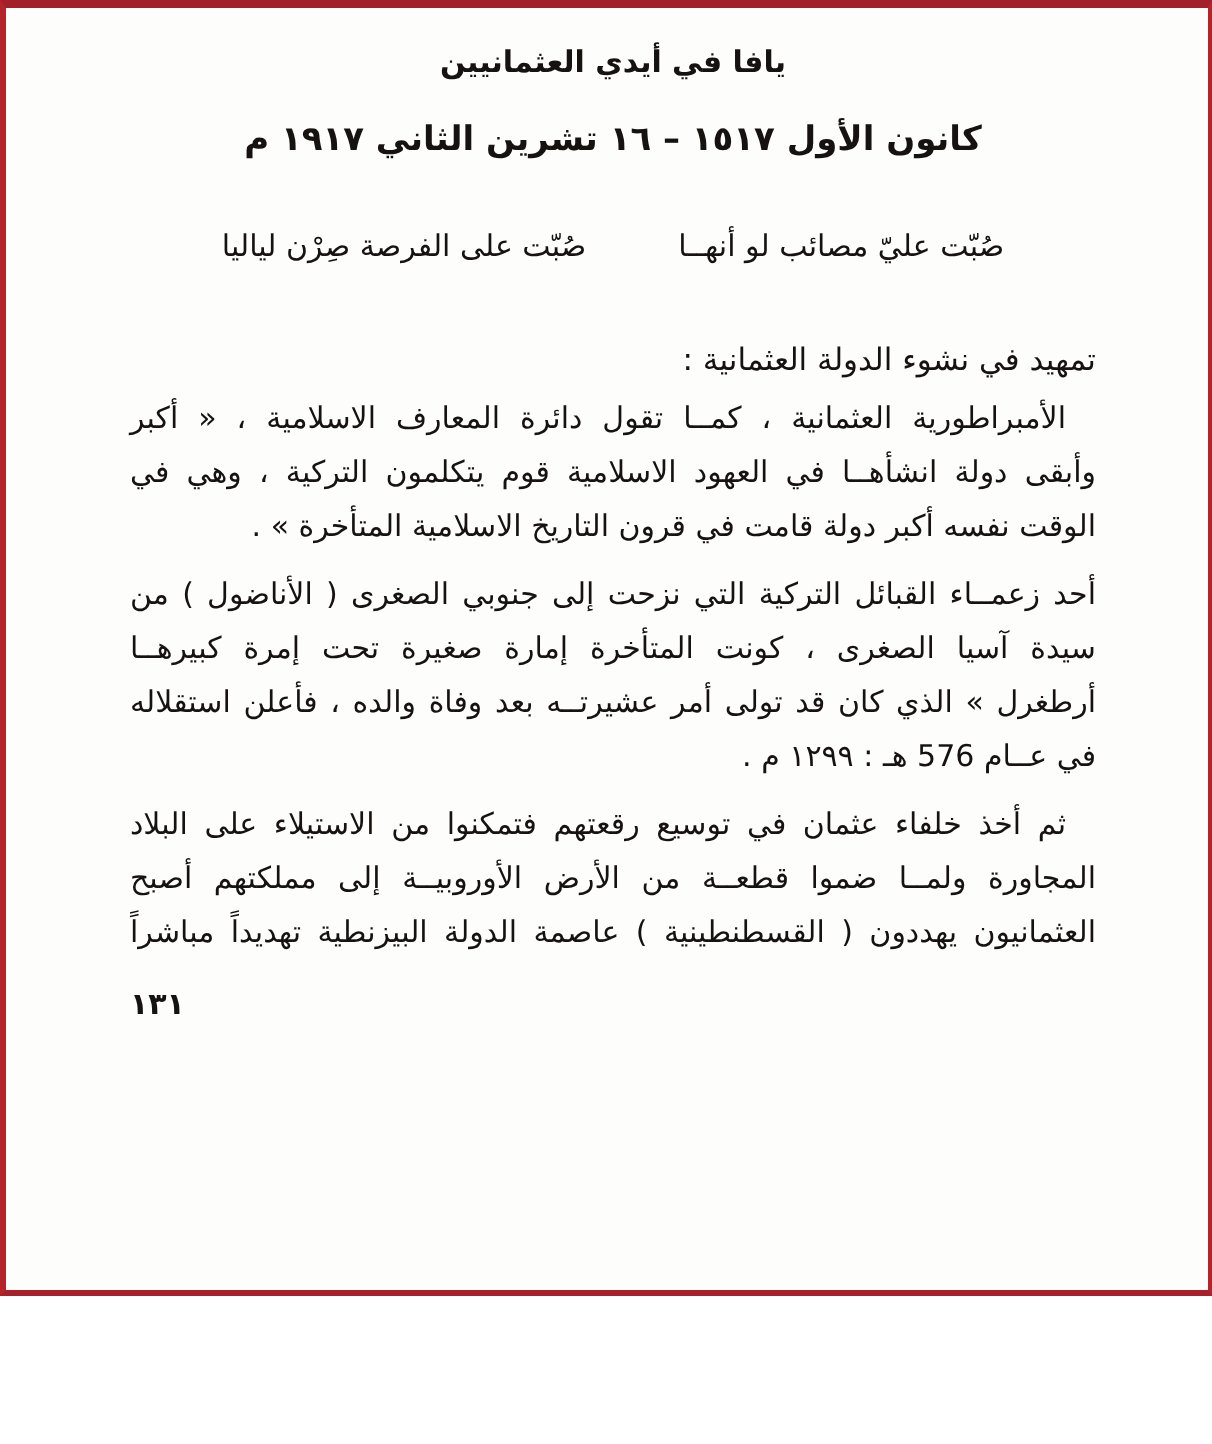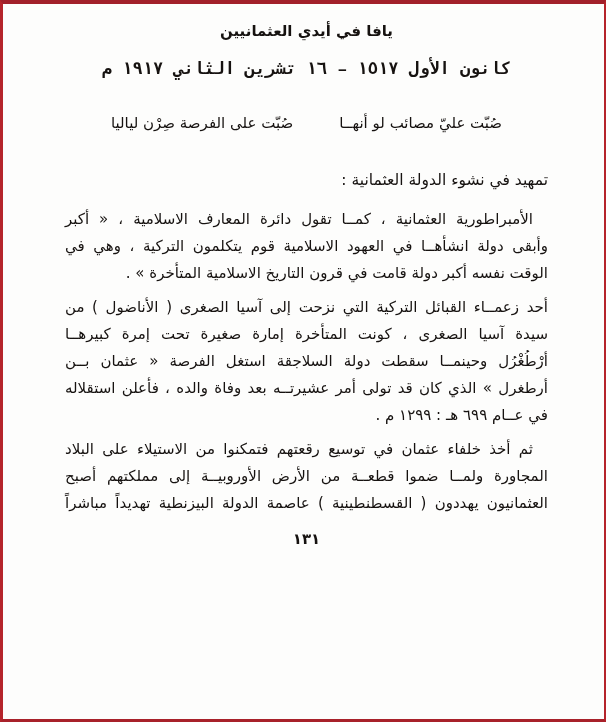--- a/index.html
+++ b/index.html
@@ -1,19 +1,19 @@
 <!DOCTYPE html>
 <html lang="ar" dir="rtl"><head>
 <meta charset="utf-8">
 <style>
   html, body { margin: 0; padding: 0; background: #ffffff; }
   .page {
     position: relative;
     width: 606px;
-    height: 722px;
+    height: 648px;
     box-sizing: border-box;
     background: #fdfdfc;
     border-top: 4px solid #a2202a;
     border-left: 3px solid #b5242b;
     border-right: 2px solid #b5242b;
     border-bottom: 3px solid #a8212a;
     font-family: "DejaVu Sans", sans-serif;
     color: #161210;
     direction: rtl;
     padding: 14px 56px 0 62px;
@@ -25,55 +25,54 @@
     font-size: 15px;
     line-height: 22px;
     margin-top: 2px;
   }
   .date-line {
     text-align: center;
     font-weight: bold;
     font-size: 17px;
     line-height: 26px;
     margin-top: 15px;
-    font-family: Liberation Mono, monospace;
   }
   .verse {
     display: flex;
     direction: rtl;
     justify-content: center;
     gap: 46px;
     margin-top: 27px;
     font-size: 15px;
     line-height: 27px;
   }
   .section-heading {
     margin-top: 31px;
     font-weight: normal;
     font-size: 15.5px;
     line-height: 25px;
     text-align: right;
   }
-  .paragraph { margin-top: 13px; }
+  .paragraph { margin-top: 3px; }
   .paragraph + .paragraph { margin-top: 7px; }
   .line {
     font-size: 15px;
     line-height: 27px;
     text-align: justify;
     text-align-last: justify;
     white-space: normal;
   }
   .line.indent { text-indent: 15px; }
   .line.short {
     text-align: left;
     text-align-last: right;
   }
   .page-number {
     margin-top: 13px;
-    text-align: center;
+    text-align: left;
     font-weight: bold;
     font-size: 15px;
     letter-spacing: 1px;
   }
 </style>
 </head>
 <body>
 
 <div class="page">
 
@@ -88,25 +87,24 @@
 
   <div class="section-heading">تمهيد في نشوء الدولة العثمانية :</div>
 
   <div class="paragraph">
     <div class="line indent">الأمبراطورية العثمانية ، كمــا تقول دائرة المعارف الاسلامية ، « أكبر</div>
     <div class="line">وأبقى دولة انشأهــا في العهود الاسلامية قوم يتكلمون التركية ، وهي في</div>
     <div class="line short">الوقت نفسه أكبر دولة قامت في قرون التاريخ الاسلامية المتأخرة » .</div>
   </div>
 
   <div class="paragraph">
-    <div class="line">أحد زعمــاء القبائل التركية التي نزحت إلى آسيا الصغرى ( الأناضول ) من</div>
+    <div class="line">أحد زعمــاء القبائل التركية التي نزحت إلى جنوبي الصغرى ( الأناضول ) من</div>
     <div class="line">سيدة آسيا الصغرى ، كونت المتأخرة إمارة صغيرة تحت إمرة كبيرهــا</div>
-    <div class="line">أرْطُغْرُل وحينمــا سقطت دولة السلاجقة استغل الفرصة « عثمان بــن</div>
     <div class="line">أرطغرل » الذي كان قد تولى أمر عشيرتــه بعد وفاة والده ، فأعلن استقلاله</div>
-    <div class="line short">في عــام ٦٩٩ هـ : ١٢٩٩ م .</div>
+    <div class="line short">في عــام 576 هـ : ١٢٩٩ م .</div>
   </div>
 
   <div class="paragraph">
     <div class="line indent">ثم أخذ خلفاء عثمان في توسيع رقعتهم فتمكنوا من الاستيلاء على البلاد</div>
     <div class="line">المجاورة ولمــا ضموا قطعــة من الأرض الأوروبيــة إلى مملكتهم أصبح</div>
     <div class="line">العثمانيون يهددون ( القسطنطينية ) عاصمة الدولة البيزنطية تهديداً مباشراً</div>
   </div>
 
   <div class="page-number">١٣١</div>
 

